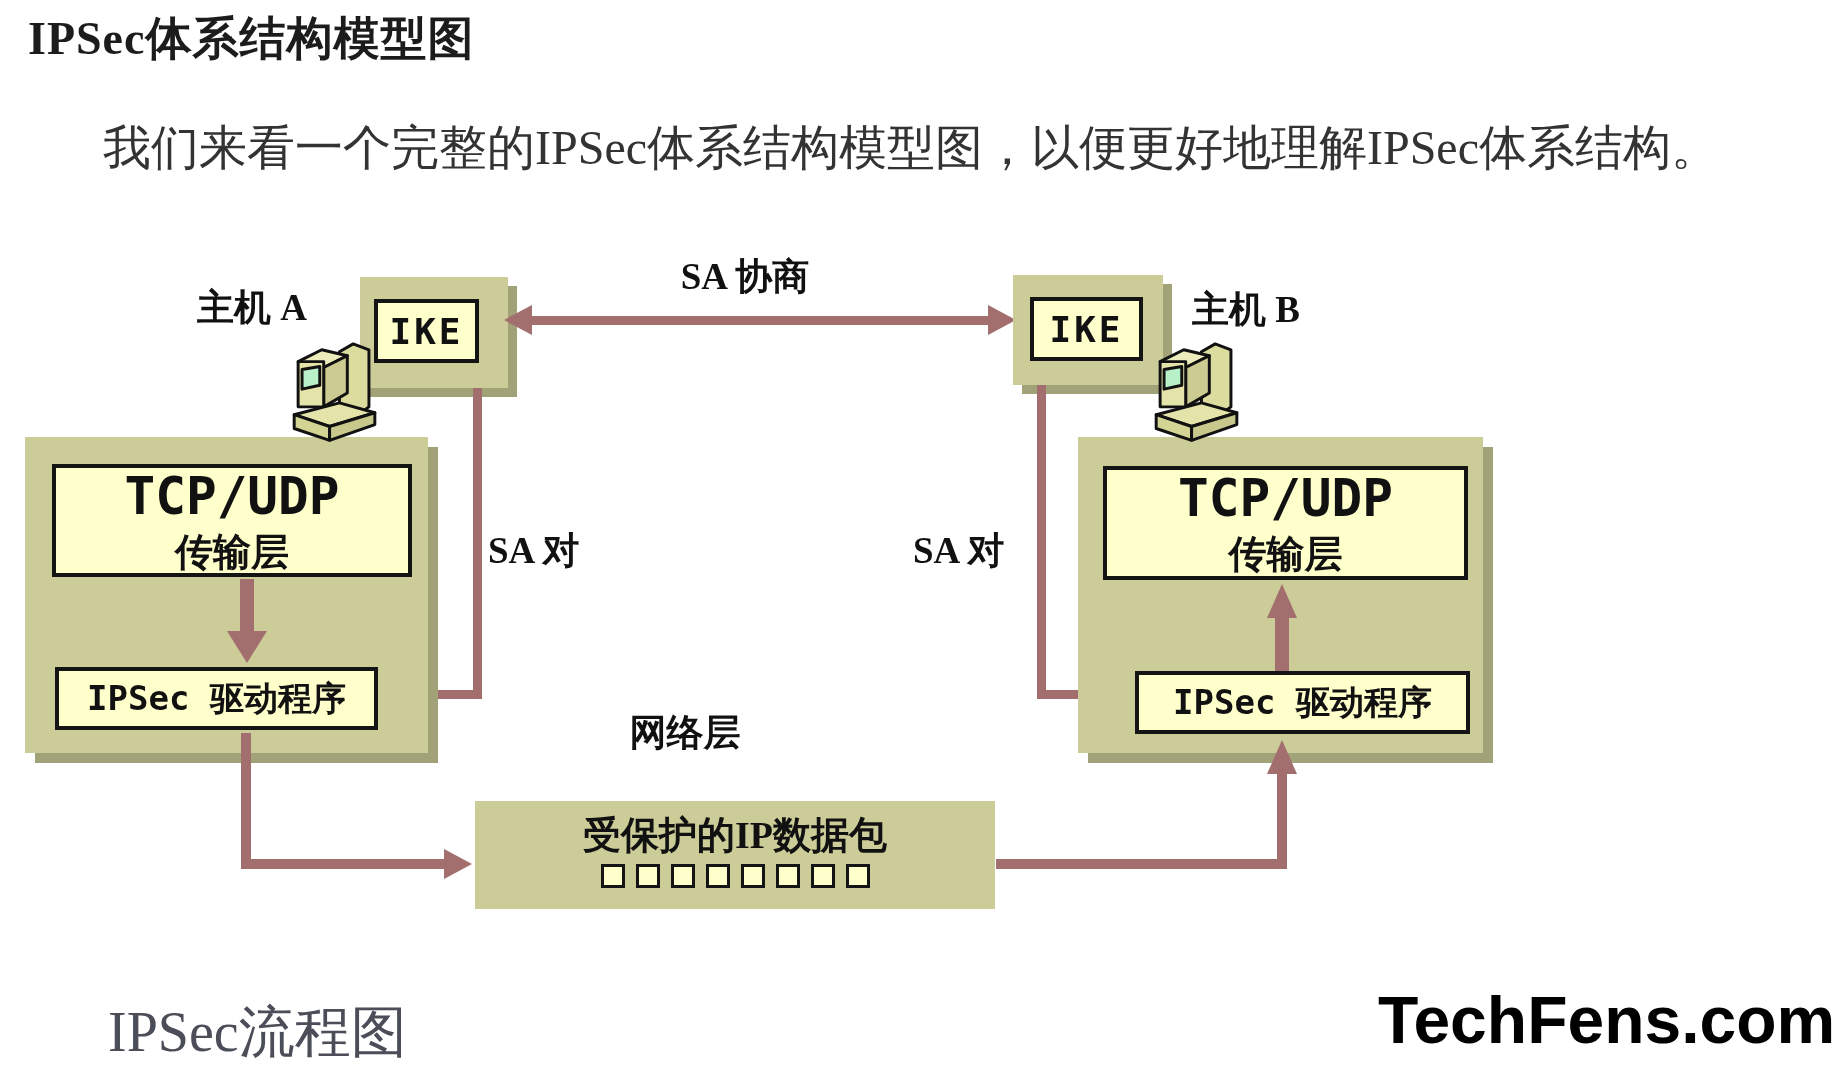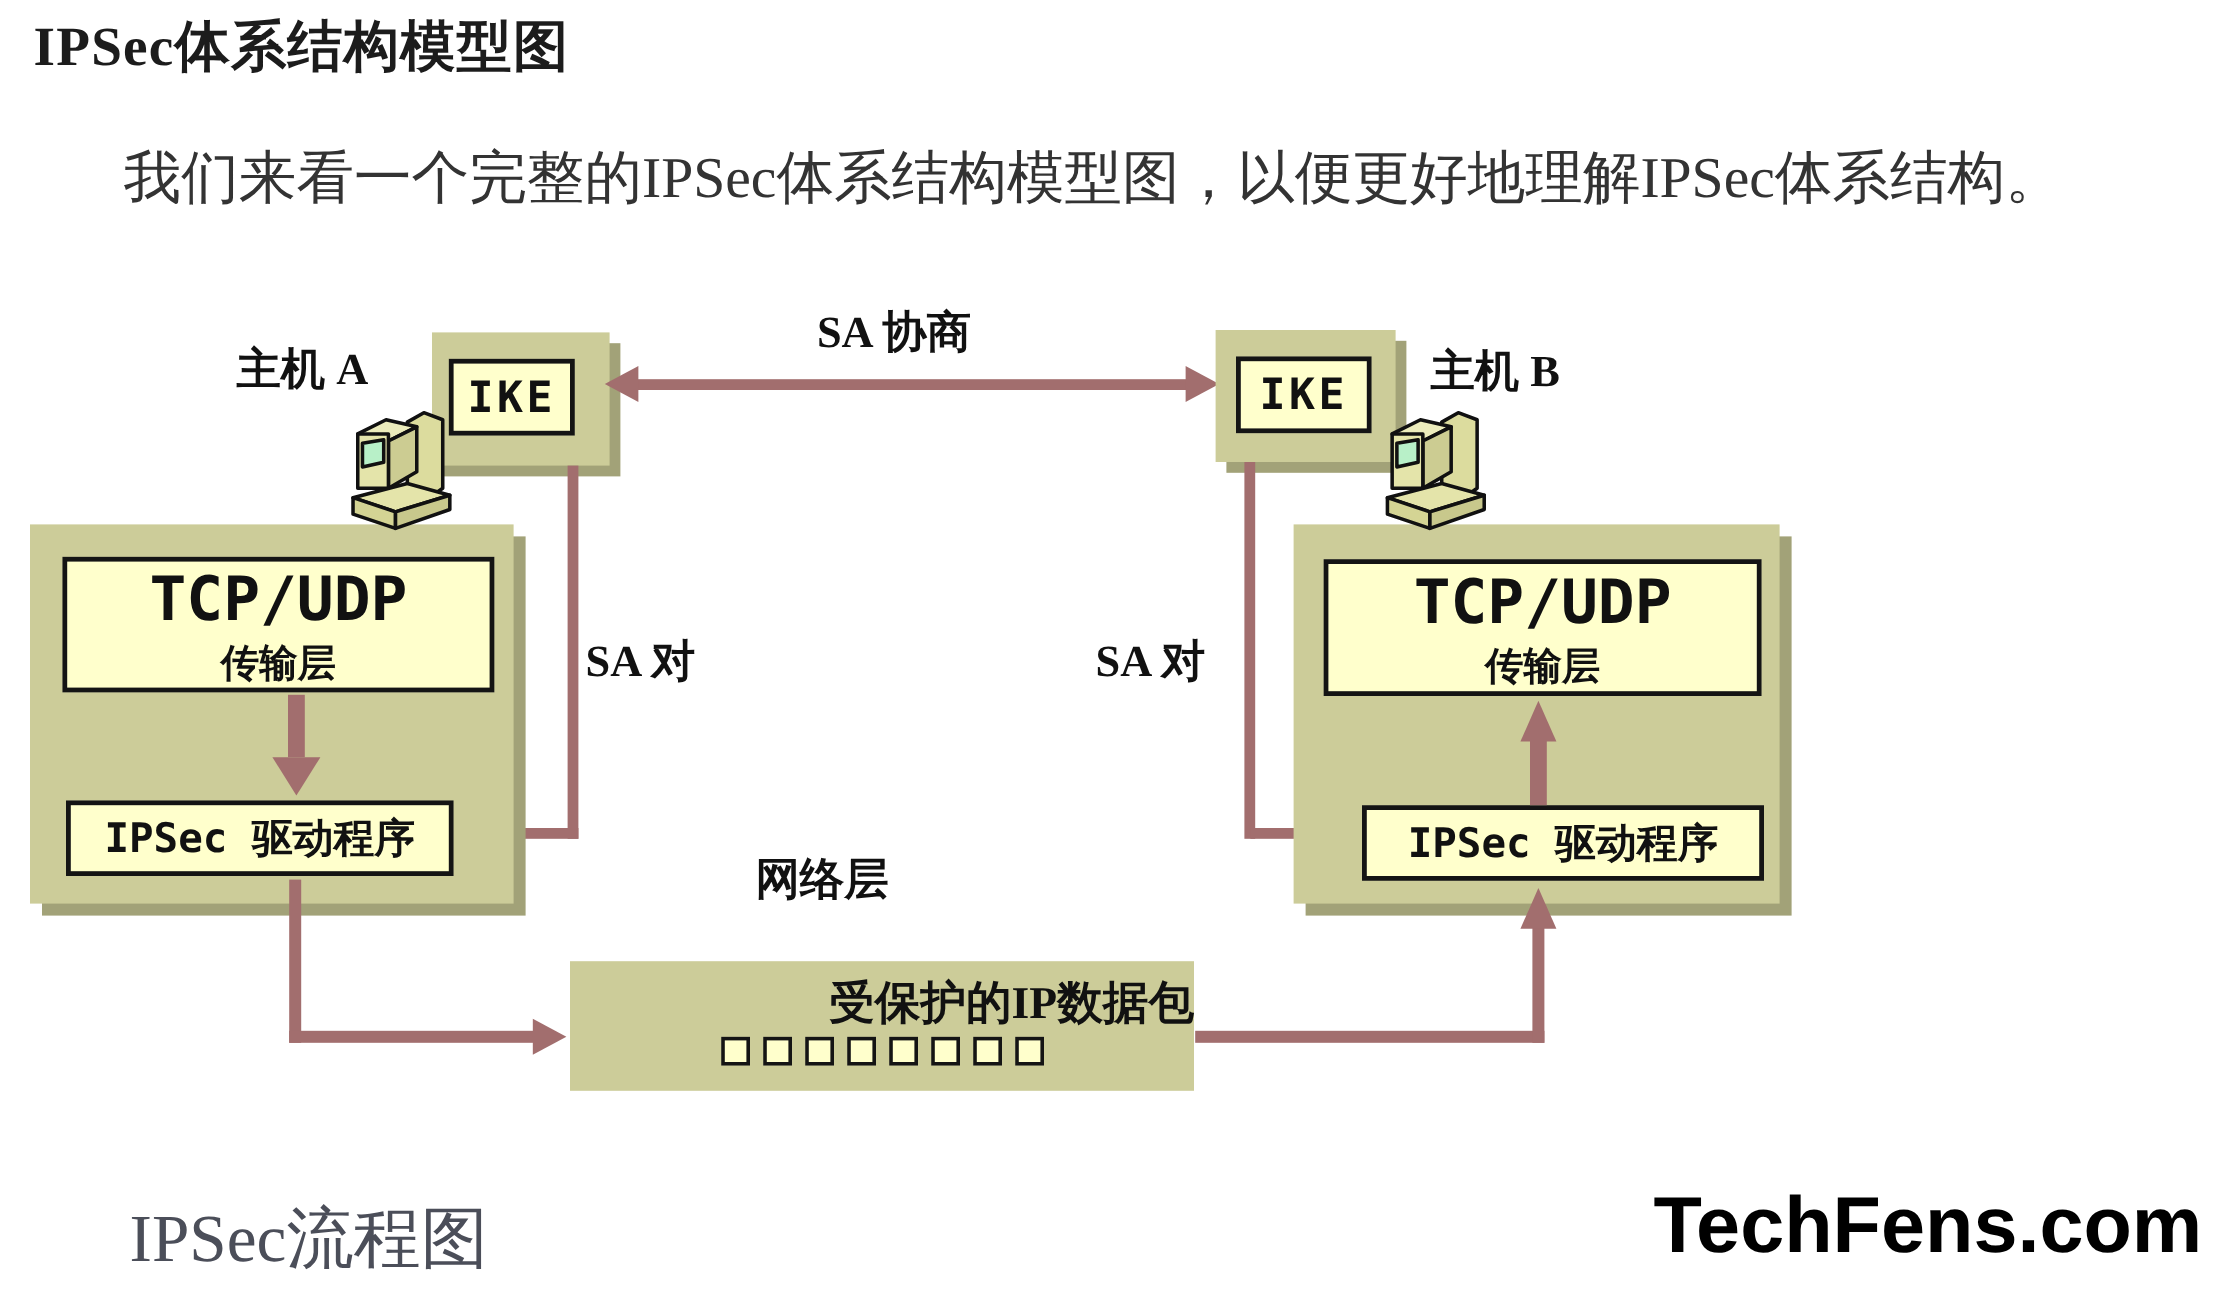--- a/index.html
+++ b/index.html
@@ -19,31 +19,31 @@
   .intro{left:103px;top:116px;font-size:48px;color:#333;white-space:nowrap;}
   .host-label{font-size:37px;font-weight:600;color:#111;white-space:nowrap;}
   .panel{position:absolute;background:var(--panel);box-shadow:9px 9px 0 var(--shadow);}
   .ybox{
     position:absolute;background:var(--fill);border:4px solid var(--border);box-sizing:border-box;
     display:flex;flex-direction:column;align-items:center;justify-content:center;
   }
   .mono{font-family:"DejaVu Sans Mono","Liberation Mono",monospace;}
   .ike-text{font-size:36px;font-weight:bold;letter-spacing:3px;}
   .tcp-line1{font-size:51px;font-weight:bold;line-height:1.25;}
-  .tcp-line2{font-size:32px;font-weight:600;line-height:1.25;}
+  .tcp-line2{font-size:38px;font-weight:600;line-height:1.25;}
   .driver-text{font-size:34px;font-weight:600;white-space:nowrap;}
   .flow-label{font-size:37px;font-weight:600;text-align:center;white-space:nowrap;}
   .hline,.vline{position:absolute;background:var(--arrow);}
   .arr{position:absolute;width:0;height:0;border-style:solid;}
   .arr.left {border-width:15px 28px 15px 0;border-color:transparent var(--arrow) transparent transparent;}
   .arr.right{border-width:15px 0 15px 28px;border-color:transparent transparent transparent var(--arrow);}
   .arr.up   {border-width:0 15px 34px 15px;border-color:transparent transparent var(--arrow) transparent;}
   .arr.down {border-width:32px 20px 0 20px;border-color:var(--arrow) transparent transparent transparent;}
   .net-box{position:absolute;background:var(--panel);}
-  .net-caption{position:absolute;left:475px;top:810px;width:520px;text-align:right;font-size:38px;font-weight:600;}
+  .net-caption{position:absolute;left:475px;top:810px;width:520px;text-align:center;font-size:38px;font-weight:600;}
   .packet-row{position:absolute;left:475px;top:864px;width:520px;display:flex;gap:11px;justify-content:center;}
   .packet{width:24px;height:24px;background:var(--fill);border:3px solid var(--border);box-sizing:border-box;}
   .footer-caption{left:108px;top:995px;font-size:56px;color:#4b4e59;}
   .watermark{left:1378px;top:982px;font-size:66px;font-weight:bold;color:#000;font-family:"Liberation Sans","DejaVu Sans",sans-serif;white-space:nowrap;}
   .computer{position:absolute;z-index:5;}
 </style>
 </head>
 <body>
 
 <div class="canvas">

